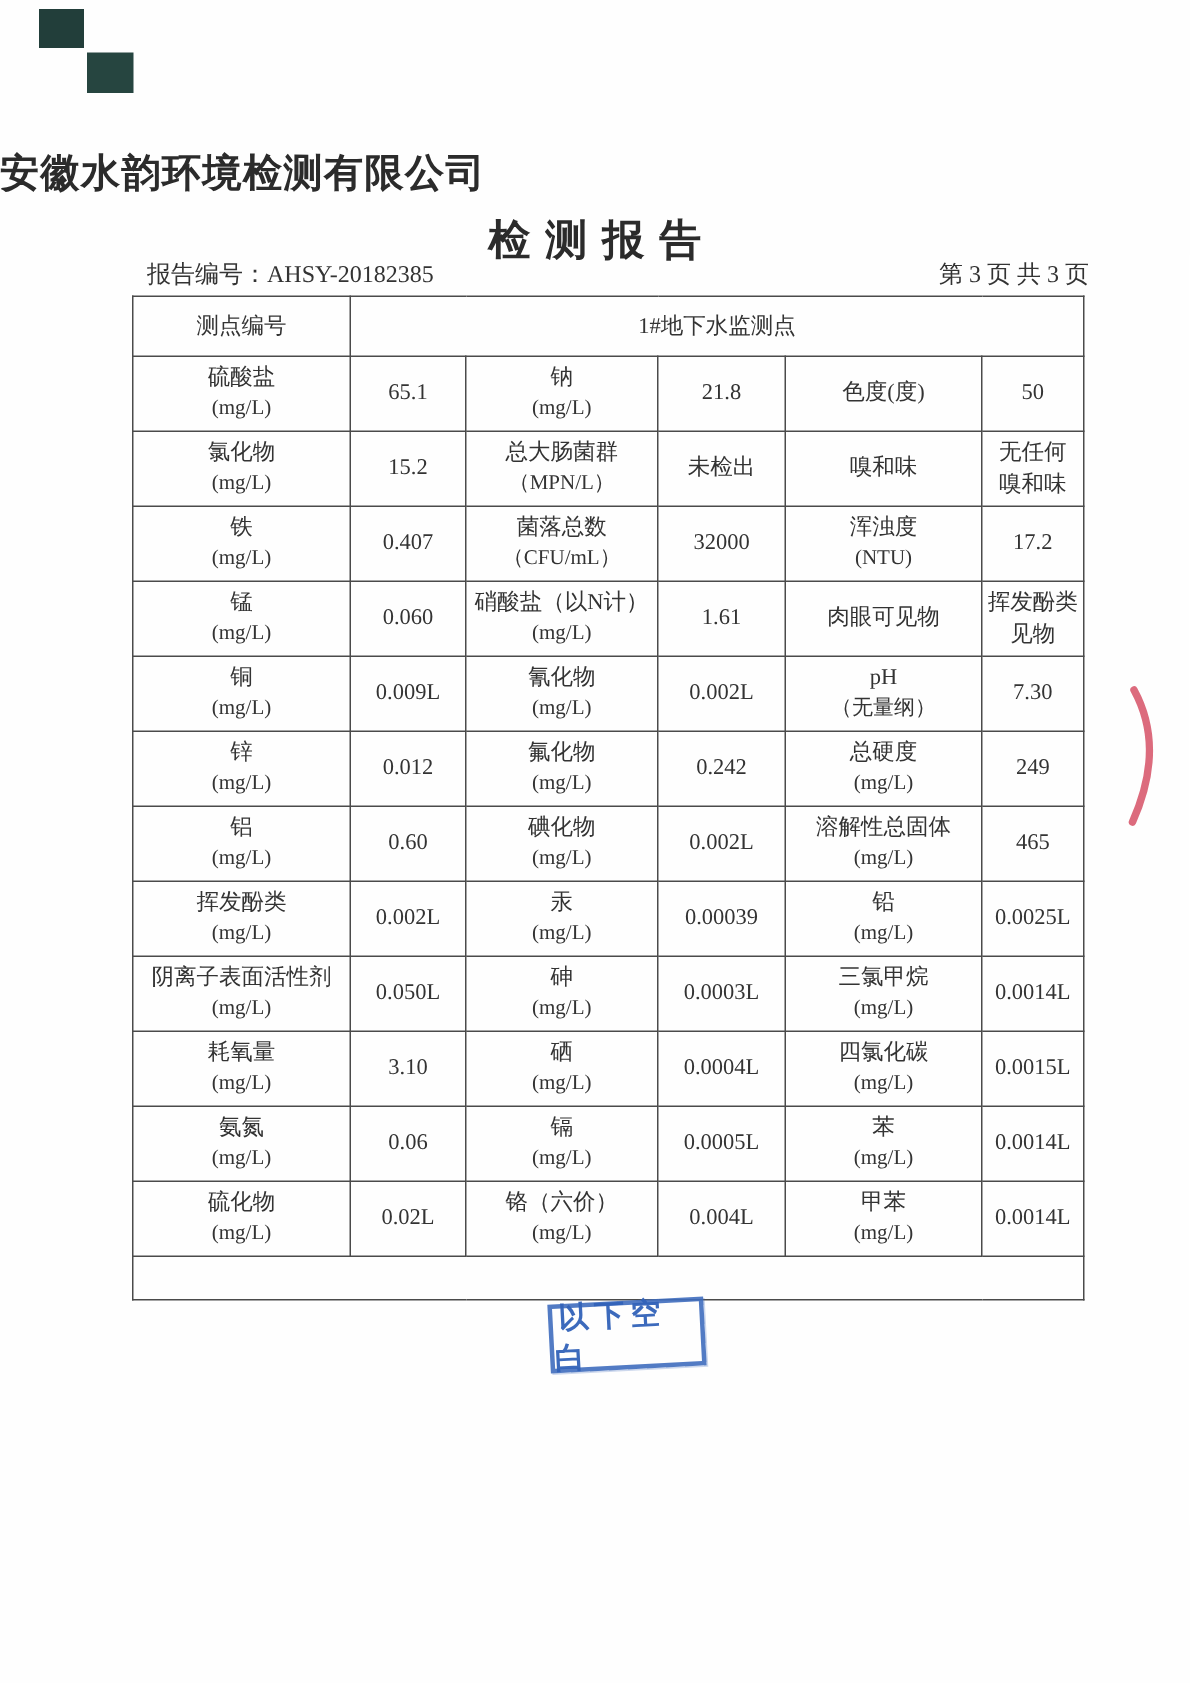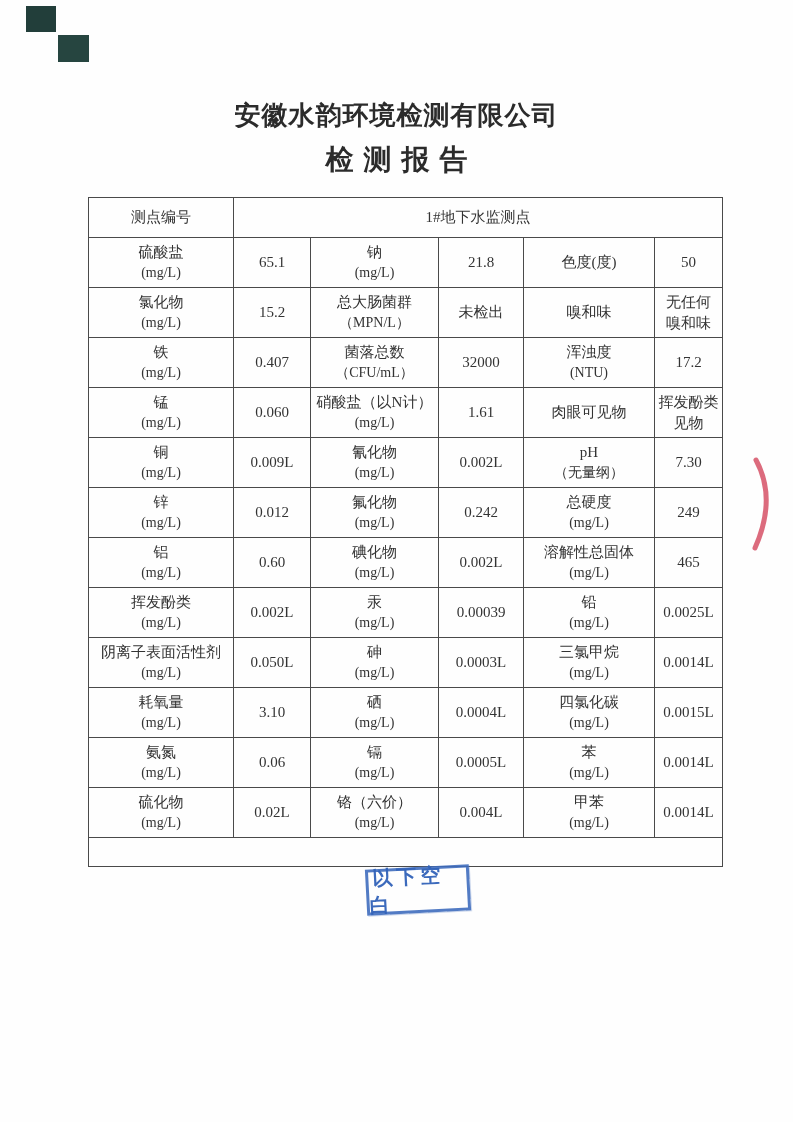--- a/index.html
+++ b/index.html
@@ -15,21 +15,21 @@
     background: #fefefe;
     overflow: hidden;
   }
   
   .sq { position: absolute; }
   .sq1 { left: 26px; top: 6px;  width: 30px; height: 26px; background: #223e3a; }
   .sq2 { left: 58px; top: 35px; width: 31px; height: 27px; background: #264540; }
 
   .company-title {
     position: absolute; top: 98px; left: 0; width: 100%;
-    text-align: center; font-size: 26px; font-weight: bold;
+    text-align: left; font-size: 26px; font-weight: bold;
     letter-spacing: 1px; color: #2b2b2b;
   }
   .doc-title {
     position: absolute; top: 141px; left: 0; width: 100%;
     text-align: center; font-size: 28px; font-weight: bold;
     letter-spacing: 10px; text-indent: 10px; color: #2b2b2b;
   }
   .meta-row {
     position: absolute; top: 173px; left: 98px; width: 628px;
     display: flex; justify-content: space-between;
@@ -73,20 +73,24 @@
 <body>
 
 <div class="page">
 
   <div class="sq sq1"></div>
   <div class="sq sq2"></div>
 
   <div class="company-title">安徽水韵环境检测有限公司</div>
   <div class="doc-title">检测报告</div>
 
+  <div class="meta-row">
+    <span>报告编号：AHSY-20182385</span>
+    <span>第 3 页 共 3 页</span>
+  </div>
 
   <table class="report">
     <colgroup>
       <col style="width:145px">
         <col style="width:77px">
       <col style="width:128px">
         <col style="width:85px">
       <col style="width:131px">
         <col style="width:68px">
     </colgroup>

